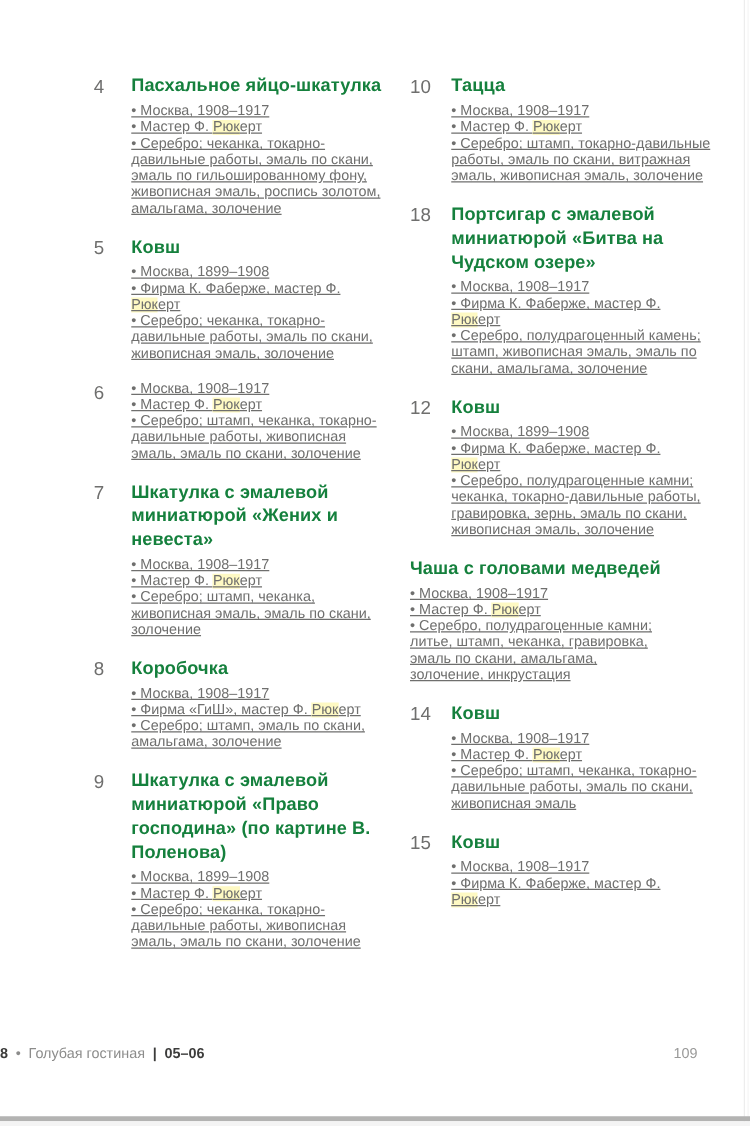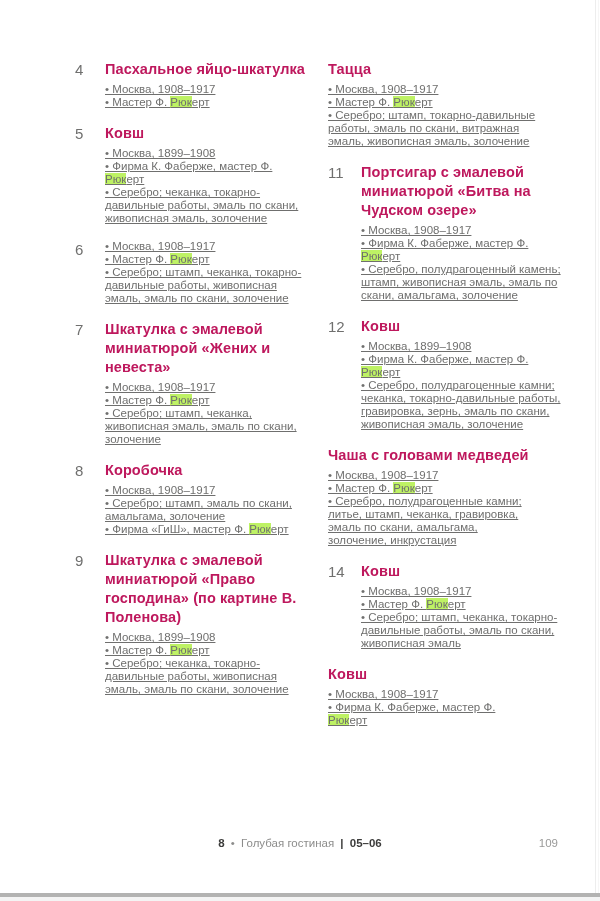--- a/index.html
+++ b/index.html
@@ -14,44 +14,45 @@
 
   .col{position:absolute;top:60px;}
   .col-left{left:75px;width:234px;}
   .col-right{left:328px;width:248px;}
 
   .item{display:flex;margin-bottom:15px;}
   .num{flex:0 0 30px;font-size:15px;color:#6f6f6e;line-height:19px;}
   .col-right .num{flex:0 0 33px;}
   .item-body{flex:1;min-width:0;}
   .title{
-    margin:0 0 4px 0;font-size:14.5px;font-weight:bold;color:#be185d;
+    margin:0 0 4px 0;font-size:14.5px;font-weight:bold;color:#15803d;
     line-height:19px;letter-spacing:0.1px;
   }
   .line{font-size:11.5px;color:#6f6f6e;line-height:13px;max-width:208px;text-decoration:underline;}
-  mark{background:#bef264;color:inherit;padding:0;}
+  mark{background:#fef9c3;color:inherit;padding:0;}
 
   .footer{position:absolute;top:837px;left:0;width:600px;height:16px;font-size:11.5px;color:#8c8c8b;}
-  .footer-center{position:absolute;left:0;right:0;text-align:center;}
+  .footer-center{position:absolute;left:0;right:0;}
   .fb{font-weight:bold;color:#3c3c3b;}
   .fsep{padding:0 3px;}
   .page-num{position:absolute;right:42px;top:0;color:#999998;font-size:11.5px;}
 </style>
 </head>
 <body>
 
 <div class="sheet">
 
   <div class="col col-left" id="col-left">
   <div class="item">
     <div class="num">4</div>
     <div class="item-body">
       <h3 class="title">Пасхальное яйцо-шкатулка</h3>
     <div class="line">• Москва, 1908–1917</div>
           <div class="line">• Мастер Ф. <mark>Рюк</mark>ерт</div>
+          <div class="line">• Серебро; чеканка, токарно-давильные работы, эмаль по скани, эмаль по гильошированному фону, живописная эмаль, роспись золотом, амальгама, золочение</div>
         </div>
   </div>
 
   <div class="item">
     <div class="num">5</div>
     <div class="item-body">
       <h3 class="title">Ковш</h3>
     <div class="line">• Москва, 1899–1908</div>
           <div class="line">• Фирма К. Фаберже, мастер Ф. <mark>Рюк</mark>ерт</div>
           <div class="line">• Серебро; чеканка, токарно-давильные работы, эмаль по скани, живописная эмаль, золочение</div>
@@ -75,47 +76,48 @@
           <div class="line">• Мастер Ф. <mark>Рюк</mark>ерт</div>
           <div class="line">• Серебро; штамп, чеканка, живописная эмаль, эмаль по скани, золочение</div>
         </div>
   </div>
 
   <div class="item">
     <div class="num">8</div>
     <div class="item-body">
       <h3 class="title">Коробочка</h3>
     <div class="line">• Москва, 1908–1917</div>
+          <div class="line">• Фирма «ГиШ», мастер Ф. <mark>Рюк</mark>ерт</div>
           <div class="line">• Серебро; штамп, эмаль по скани, амальгама, золочение</div>
-          <div class="line">• Фирма «ГиШ», мастер Ф. <mark>Рюк</mark>ерт</div>
         </div>
   </div>
 
   <div class="item">
     <div class="num">9</div>
     <div class="item-body">
       <h3 class="title">Шкатулка с эмалевой миниатюрой «Право господина» (по картине В. Поленова)</h3>
     <div class="line">• Москва, 1899–1908</div>
           <div class="line">• Мастер Ф. <mark>Рюк</mark>ерт</div>
           <div class="line">• Серебро; чеканка, токарно-давильные работы, живописная эмаль, эмаль по скани, золочение</div>
         </div>
   </div>
 </div>
   <div class="col col-right" id="col-right">
   <div class="item">
+    <div class="num">10</div>
     <div class="item-body">
       <h3 class="title">Тацца</h3>
     <div class="line">• Москва, 1908–1917</div>
           <div class="line">• Мастер Ф. <mark>Рюк</mark>ерт</div>
           <div class="line">• Серебро; штамп, токарно-давильные работы, эмаль по скани, витражная эмаль, живописная эмаль, золочение</div>
         </div>
   </div>
 
   <div class="item">
-    <div class="num">11</div>
+    <div class="num">18</div>
     <div class="item-body">
       <h3 class="title">Портсигар с эмалевой миниатюрой «Битва на Чудском озере»</h3>
     <div class="line">• Москва, 1908–1917</div>
           <div class="line">• Фирма К. Фаберже, мастер Ф. <mark>Рюк</mark>ерт</div>
           <div class="line">• Серебро, полудрагоценный камень; штамп, живописная эмаль, эмаль по скани, амальгама, золочение</div>
         </div>
   </div>
 
   <div class="item">
     <div class="num">12</div>
@@ -140,20 +142,21 @@
     <div class="num">14</div>
     <div class="item-body">
       <h3 class="title">Ковш</h3>
     <div class="line">• Москва, 1908–1917</div>
           <div class="line">• Мастер Ф. <mark>Рюк</mark>ерт</div>
           <div class="line">• Серебро; штамп, чеканка, токарно-давильные работы, эмаль по скани, живописная эмаль</div>
         </div>
   </div>
 
   <div class="item">
+    <div class="num">15</div>
     <div class="item-body">
       <h3 class="title">Ковш</h3>
     <div class="line">• Москва, 1908–1917</div>
           <div class="line">• Фирма К. Фаберже, мастер Ф. <mark>Рюк</mark>ерт</div>
         </div>
   </div>
 </div>
 
   <div class="footer">
     <div class="footer-center">

